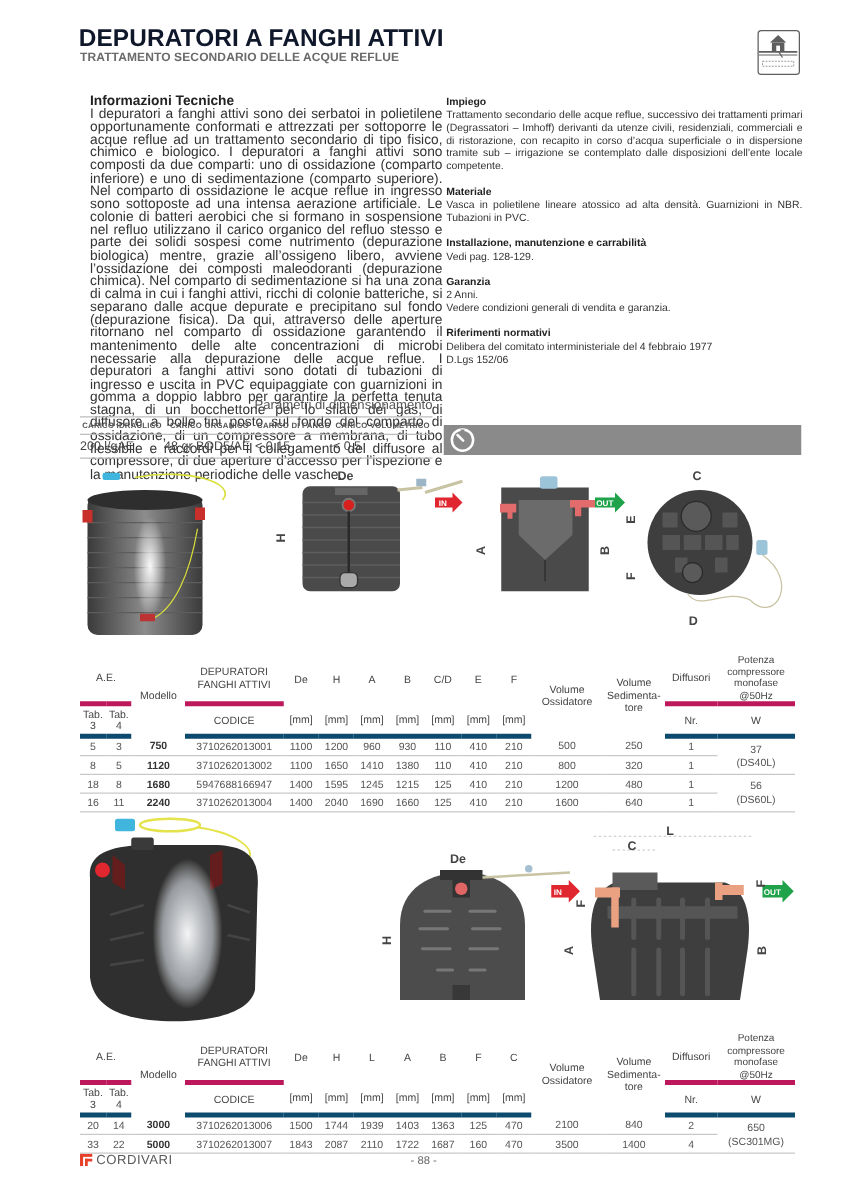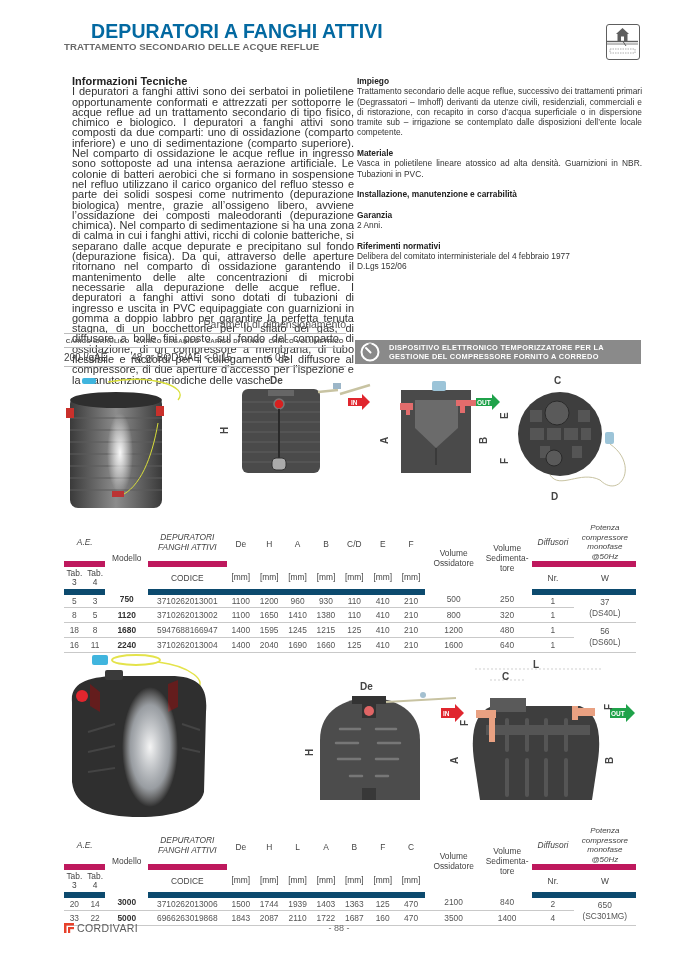--- a/index.html
+++ b/index.html
@@ -1,19 +1,19 @@
 <!DOCTYPE html>
 <html><head>
 <meta charset="utf-8">
 <style>
   * { box-sizing: border-box; margin: 0; padding: 0; }
   html, body { width: 678px; height: 959px; background: #ffffff; overflow: hidden; }
   body { font-family: "Liberation Sans", "DejaVu Sans", sans-serif; color: #3a3a3a; position: relative; }
 
-  .title { position: absolute; left: 63px; top: 20px; font-size: 19.5px; font-weight: bold; color: #0369a1; letter-spacing: 0.1px; margin-left: 28px; }
+  .title { position: absolute; left: 63px; top: 20px; font-size: 19.5px; font-weight: bold; color: #0f172a; letter-spacing: 0.1px; }
   .subtitle { position: absolute; left: 64px; top: 41px; font-size: 9.6px; font-weight: bold; color: #6a6a6a; letter-spacing: 0.1px; }
   .badge-icon { position: absolute; left: 606px; top: 24px; width: 34px; height: 36px; border: 1.6px solid #5e5e5e; border-radius: 3px; background: #fff; }
 
   .col-left { position: absolute; left: 72px; top: 76px; width: 282px; font-size: 11px; line-height: 10.3px; color: #333; text-align: justify; }
   .col-right { position: absolute; left: 357px; top: 76px; width: 285px; font-size: 8.35px; line-height: 10.3px; color: #333; }
   .sec-h { font-weight: bold; color: #222; }
   .sec { margin-bottom: 10.3px; }
   .justify { text-align: justify; }
 
   .param-title { position: absolute; left: 64px; top: 318px; width: 282px; text-align: right; font-size: 10.5px; color: #555; }
@@ -24,22 +24,22 @@
   .timer-banner { position: absolute; left: 355px; top: 340px; width: 286px; height: 24px; background: #8a8a8a; color: #fff; display: flex; align-items: center; }
   .timer-banner .ic { width: 22px; height: 22px; margin-left: 4px; margin-right: 8px; }
   .timer-banner .txt { font-size: 7.4px; font-weight: bold; line-height: 9px; letter-spacing: 0.3px; }
 
   .img-block { position: absolute; }
 
   table.spec { position: absolute; border-collapse: collapse; font-size: 8.4px; color: #444; }
   table.spec th { font-weight: normal; color: #444; text-align: center; vertical-align: middle; }
   table.spec td { text-align: center; padding: 0; height: 15px; border-bottom: 1px solid #c9c9c9; color: #555; }
   table.spec td.model { font-weight: bold; color: #333; }
-  table.spec .unitrow th { border-bottom: 6px solid #0c4a6e; padding: 2px 0 2px; }
-  table.spec .hl { border-bottom: 6px solid #be185d; font-style: italic; }
+  table.spec .unitrow th { border-bottom: 4px solid #0c4a6e; padding: 2px 0 2px; }
+  table.spec .hl { border-bottom: 4px solid #be185d; }
 
   .footer-logo { position: absolute; left: 64px; top: 922px; display: flex; align-items: center; }
   .footer-logo .mark { width: 10px; height: 10px; margin-right: 3px; }
   .footer-logo .name { font-size: 10.5px; font-weight: normal; color: #5a5a5a; letter-spacing: 0.4px; }
   .page-no { position: absolute; left: 0; width: 678px; top: 923px; text-align: center; font-size: 9px; color: #666; }
 
   .dim-label { font-family: "Liberation Sans", sans-serif; font-size: 10px; font-weight: bold; fill: #444; }
 </style>
 </head>
 <body>
@@ -67,24 +67,26 @@
   <div class="sec">
     <div class="sec-h">Impiego</div>
     <div class="justify">Trattamento secondario delle acque reflue, successivo dei trattamenti primari (Degrassatori – Imhoff) derivanti da utenze civili, residenziali, commerciali e di ristorazione, con recapito in corso d’acqua superficiale o in dispersione tramite sub – irrigazione se contemplato dalle disposizioni dell’ente locale competente.</div>
   </div>
   <div class="sec">
     <div class="sec-h">Materiale</div>
     <div class="justify">Vasca in polietilene lineare atossico ad alta densità. Guarnizioni in NBR. Tubazioni in PVC.</div>
   </div>
   <div class="sec">
     <div class="sec-h">Installazione, manutenzione e carrabilità</div>
+    <div>Vedi pag. 128-129.</div>
   </div>
   <div class="sec">
     <div class="sec-h">Garanzia</div>
     <div>2 Anni.</div>
+    <div>Vedere condizioni generali di vendita e garanzia.</div>
   </div>
   <div class="sec">
     <div class="sec-h">Riferimenti normativi</div>
     <div>Delibera del comitato interministeriale del 4 febbraio 1977</div>
     <div>D.Lgs 152/06</div>
   </div>
 </div>
 
 <div class="param-title">Parametri di dimensionamento</div>
 <table class="param-table">
@@ -103,24 +105,20 @@
   </tr>
 </tbody>
   </table>
 
 <div class="timer-banner">
   <svg class="ic" viewBox="0 0 22 22">
     <circle cx="11" cy="11" r="8.5" fill="none" stroke="#fff" stroke-width="2"></circle>
     <path d="M11 2.5 L11 6" stroke="#8a8a8a" stroke-width="3"></path>
     <line x1="7" y1="7" x2="11.5" y2="11.5" stroke="#fff" stroke-width="2" stroke-linecap="round"></line>
   </svg>
-  <div class="txt">
-    <div>DISPOSITIVO ELETTRONICO TEMPORIZZATORE PER LA</div>
-    <div>GESTIONE DEL COMPRESSORE FORNITO A CORREDO</div>
-  </div>
 </div>
 
 <svg class="img-block" style="left:60px; top:378px;" width="160" height="135" viewBox="0 0 160 135">
   <defs>
     <linearGradient id="cylGrad" x1="0" x2="1" y1="0" y2="0">
       <stop offset="0" stop-color="#3a3a3a"></stop>
       <stop offset="0.5" stop-color="#8c8c8c"></stop>
       <stop offset="1" stop-color="#3a3a3a"></stop>
     </linearGradient>
     <radialGradient id="bubbles" cx="0.5" cy="0.5" r="0.5">
@@ -485,21 +483,21 @@
     <td>2</td>
     <td rowspan="2" style="line-height:11px;">
       <div>650</div>
       <div>(SC301MG)</div>
     </td>
   </tr>
   <tr>
     <td>33</td>
     <td>22</td>
     <td class="model">5000</td>
-    <td>6966263019868</td>
+    <td>3710262013007</td>
     <td>1843</td>
     <td>2087</td>
     <td>2110</td>
     <td>1722</td>
     <td>1687</td>
     <td>160</td>
     <td>470</td>
     <td>3500</td>
     <td>1400</td>
     <td>4</td>

